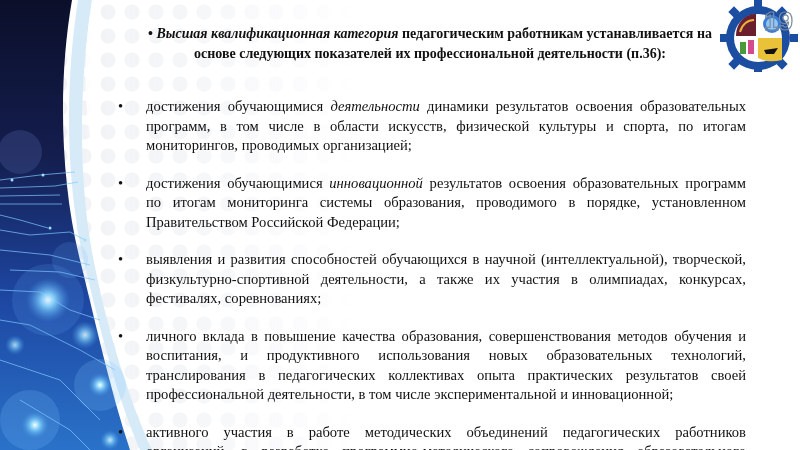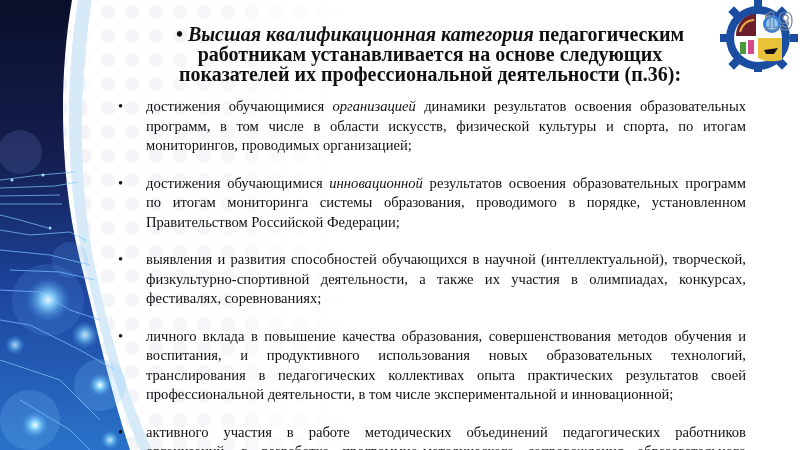--- a/index.html
+++ b/index.html
@@ -8,21 +8,21 @@
     position: absolute; left: 0; top: 0; width: 800px; height: 450px;
     background-image: radial-gradient(circle, rgba(210,215,225,0.35) 7px, transparent 8px);
     background-size: 24px 24px;
     -webkit-mask-image: linear-gradient(90deg, rgba(0,0,0,1) 0%, rgba(0,0,0,0.6) 25%, rgba(0,0,0,0) 45%);
             mask-image: linear-gradient(90deg, rgba(0,0,0,1) 0%, rgba(0,0,0,0.6) 25%, rgba(0,0,0,0) 45%);
   }
   .left-art { position: absolute; left: 0; top: 0; width: 200px; height: 450px; }
   .logo { position: absolute; left: 712px; top: 0; width: 88px; height: 72px; }
   .title {
     position: absolute; left: 140px; top: 24px; width: 580px;
-    text-align: center; font-weight: bold; font-size: 20px; line-height: 20px;
+    text-align: center; font-weight: bold; font-size: 14px; line-height: 20px;
   }
   .title .it { font-style: italic; }
   .list { position: absolute; left: 118px; top: 97px; width: 628px; margin: 0; padding: 0; list-style: none; }
   .list li { position: relative; padding-left: 28px; font-size: 14.6px; line-height: 19.5px; text-align: justify; margin-bottom: 18px; }
   .list li .bullet { position: absolute; left: 0; top: 0; }
   .list li .it { font-style: italic; }
 </style>
 </head>
 <body>
 
@@ -103,21 +103,21 @@
 </svg>
 
 <div class="title">
   <span>•</span>
   <span class="it">Высшая квалификационная категория</span><span> педагогическим работникам устанавливается на основе следующих показателей их профессиональной деятельности (п.36):</span>
 </div>
 
 <ul class="list">
   <li>
     <span class="bullet">•</span>
-    <span>достижения обучающимися </span><span class="it">организацией</span><span> динамики результатов освоения образовательных программ, в том числе в области искусств, физической культуры и спорта, по итогам мониторингов, проводимых организацией;</span>
+    <span>достижения обучающимися </span><span class="it">деятельности</span><span> динамики результатов освоения образовательных программ, в том числе в области искусств, физической культуры и спорта, по итогам мониторингов, проводимых организацией;</span>
   </li>
   <li>
     <span class="bullet">•</span>
     <span>достижения обучающимися </span><span class="it">инновационной</span><span> результатов освоения образовательных программ по итогам мониторинга системы образования, проводимого в порядке, установленном Правительством Российской Федерации;</span>
   </li>
   <li>
     <span class="bullet">•</span>
     <span>выявления и развития способностей обучающихся в научной (интеллектуальной), творческой, физкультурно-спортивной деятельности, а также их участия в олимпиадах, конкурсах, фестивалях, соревнованиях;</span>
   </li>
   <li>

